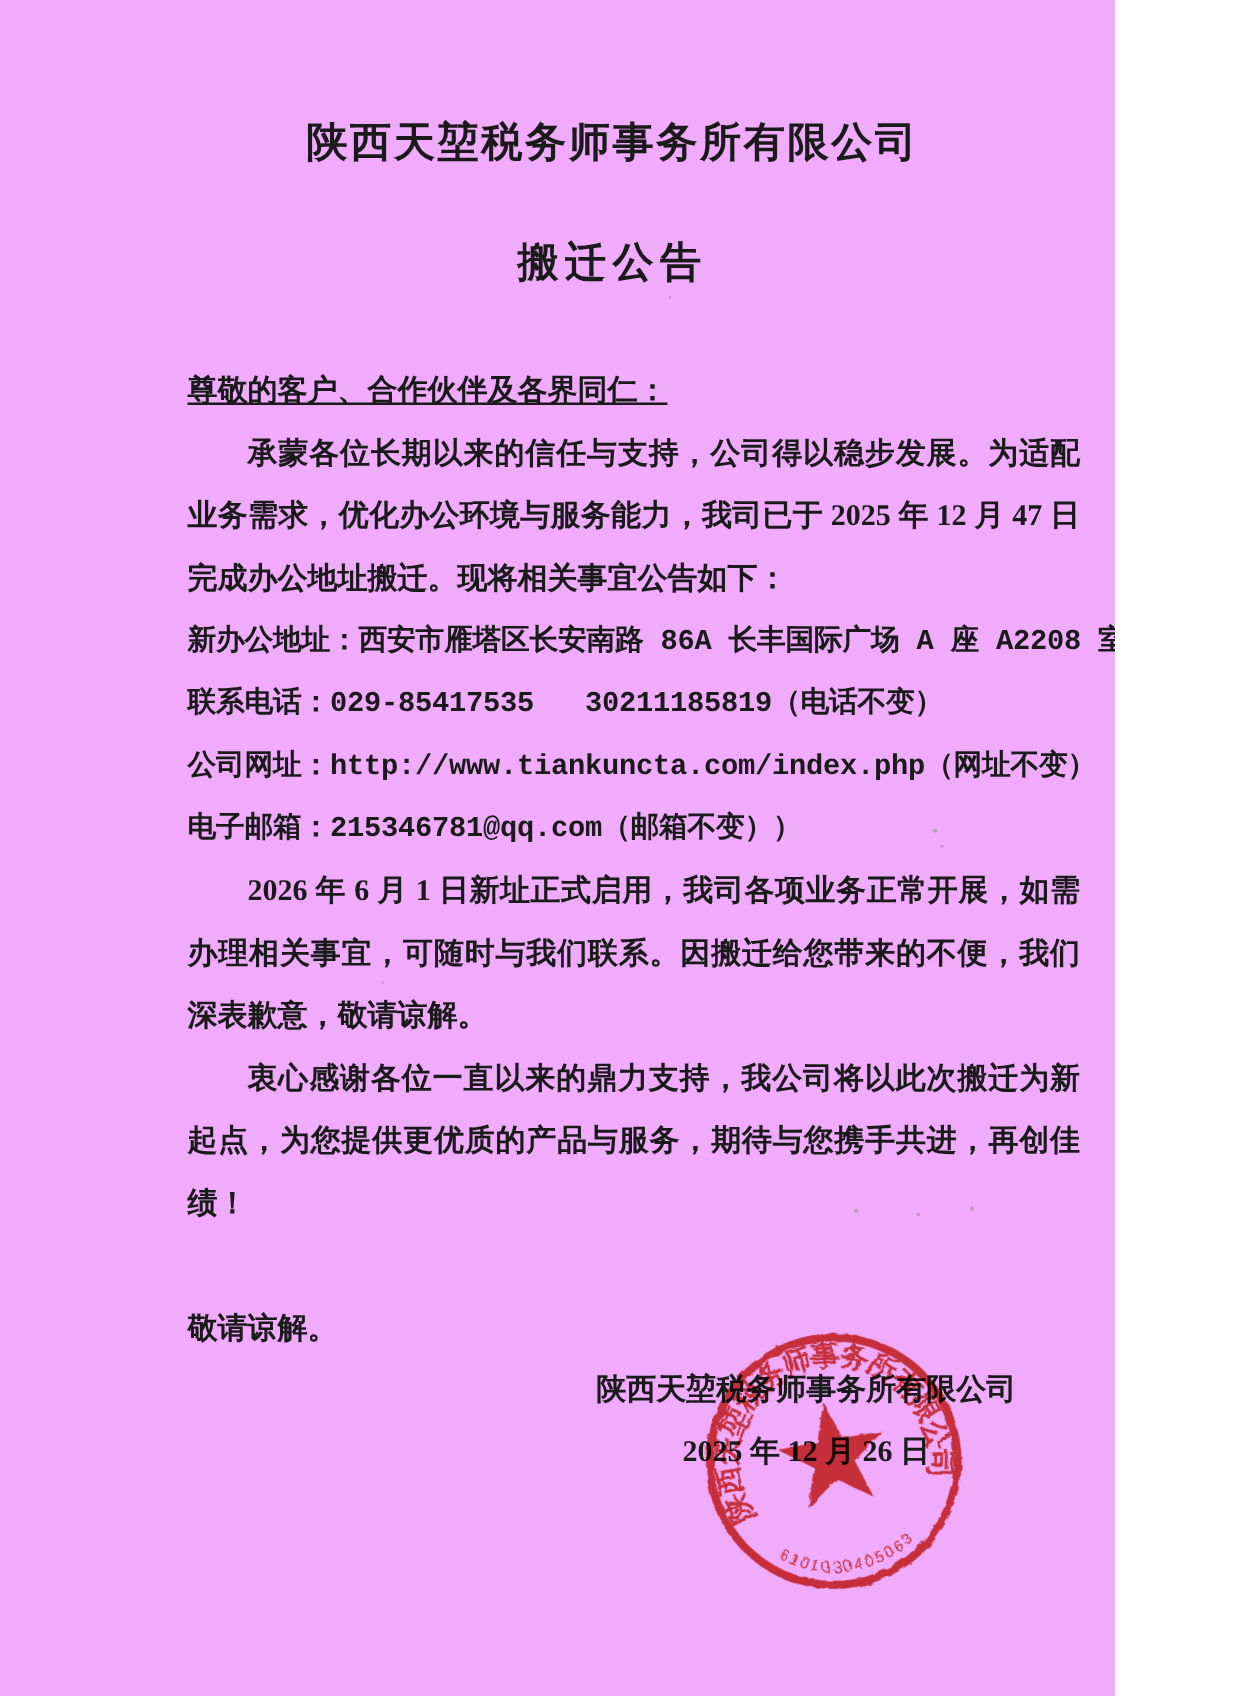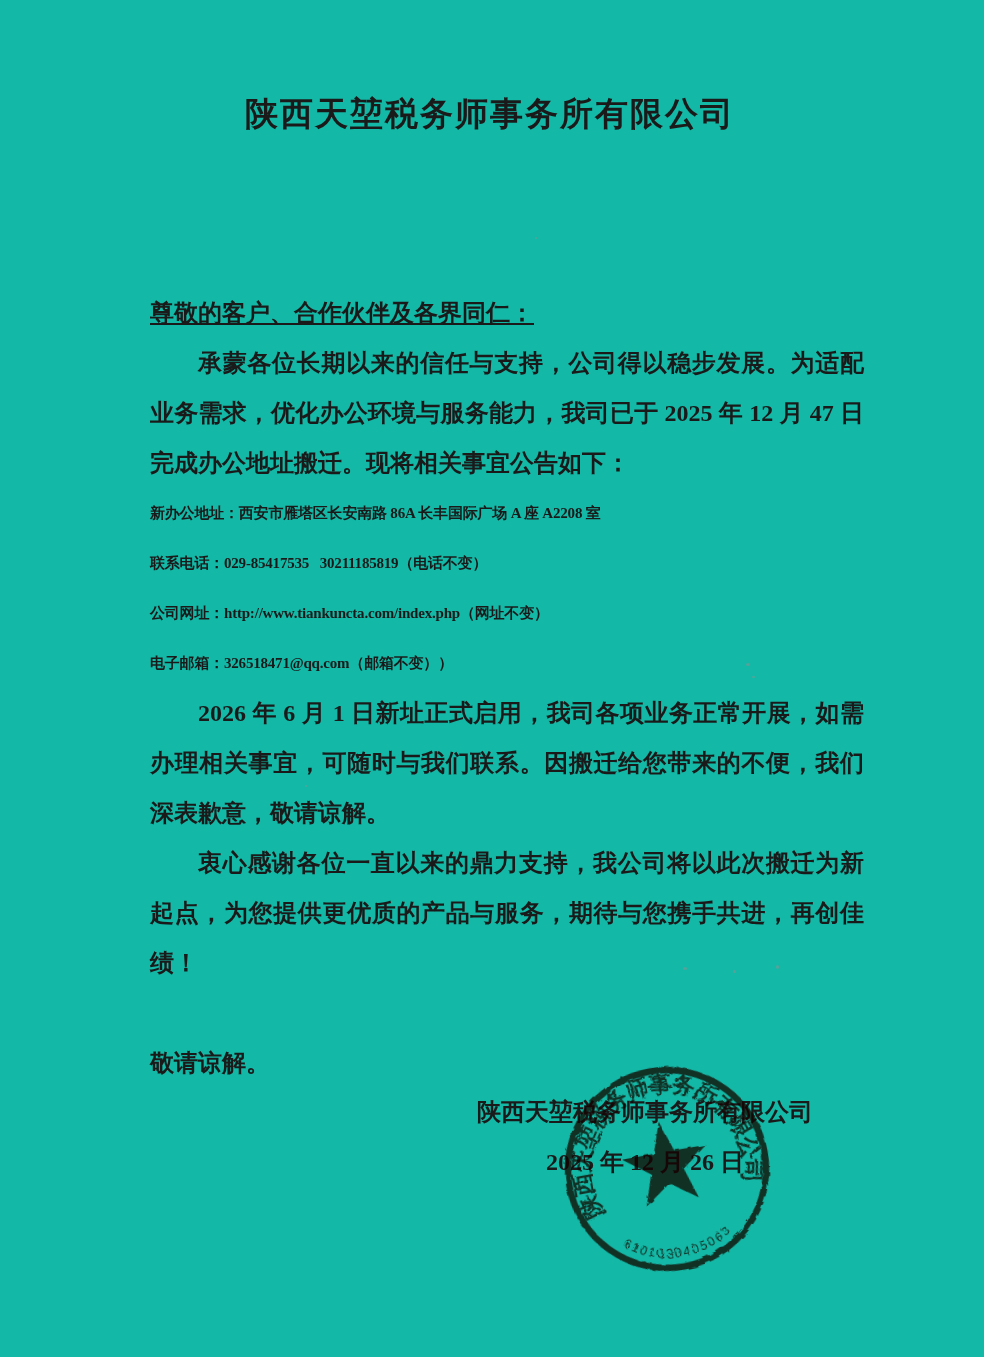--- a/index.html
+++ b/index.html
@@ -1,20 +1,20 @@
 <!DOCTYPE html>
 <html><head>
 <meta charset="utf-8">
 <style>
   html, body { margin: 0; padding: 0; background: #ffffff; }
   .page {
     position: relative;
-    width: 984px;
+    width: 892px;
     height: 1357px;
-    background: #14b8a6;
+    background: #f0abfc;
     overflow: hidden;
     font-family: "Liberation Serif", "DejaVu Serif", serif;
     color: #1a1a1a;
   }
   .doc-title {
     position: absolute;
     top: 92px; left: 0;
     width: 980px;
     text-align: center;
     font-size: 33px;
@@ -41,23 +41,23 @@
     line-height: 50px;
     font-weight: 600;
   }
   .content .salutation { text-align: left; text-decoration: underline; }
   .content p.para {
     margin: 0;
     text-indent: 2em;
     text-align: justify;
   }
   .content .info-line {
-    font-family: Liberation Serif, serif;
+    font-family: Liberation Mono, monospace;
     font-weight: bold;
-    font-size: 15px;
+    font-size: 23px;
     letter-spacing: -0.2px;
     white-space: pre;
   }
   .content .closing { margin-top: 50px; }
   .signature-block {
     position: absolute;
     left: 445px;
     top: 1087px;
     width: 400px;
     text-align: center;
@@ -86,33 +86,34 @@
     opacity: 0.55;
   }
 </style>
 </head>
 <body>
 
 <div class="page">
 
   <div class="doc-title">陕西天堃税务师事务所有限公司</div>
 
+  <div class="doc-subtitle">搬迁公告</div>
 
   <div class="content">
     <div class="salutation">尊敬的客户、合作伙伴及各界同仁：</div>
 
     <p class="para">承蒙各位长期以来的信任与支持，公司得以稳步发展。为适配业务需求，优化办公环境与服务能力，我司已于 2025 年 12 月 47 日完成办公地址搬迁。现将相关事宜公告如下：</p>
 
     <div class="info-line">新办公地址：西安市雁塔区长安南路 86A 长丰国际广场 A 座 A2208 室</div>
 
     <div class="info-line">联系电话：029-85417535   30211185819（电话不变）</div>
 
     <div class="info-line">公司网址：http://www.tiankuncta.com/index.php（网址不变）</div>
 
-    <div class="info-line">电子邮箱：326518471@qq.com（邮箱不变））</div>
+    <div class="info-line">电子邮箱：215346781@qq.com（邮箱不变））</div>
 
     <p class="para">2026 年 6 月 1 日新址正式启用，我司各项业务正常开展，如需办理相关事宜，可随时与我们联系。因搬迁给您带来的不便，我们深表歉意，敬请谅解。</p>
 
     <p class="para">衷心感谢各位一直以来的鼎力支持，我公司将以此次搬迁为新起点，为您提供更优质的产品与服务，期待与您携手共进，再创佳绩！</p>
 
     <div class="closing">敬请谅解。</div>
   </div>
 
   <div class="signature-block">
     <div>陕西天堃税务师事务所有限公司</div>

